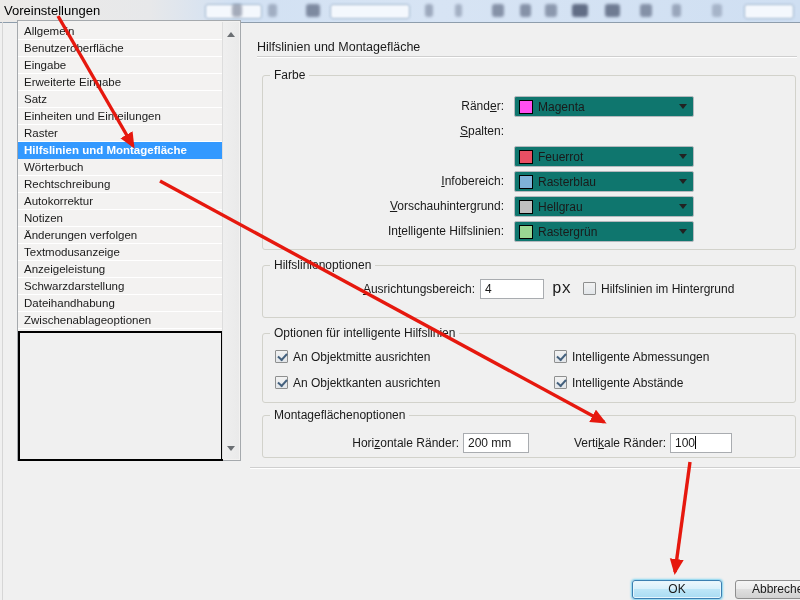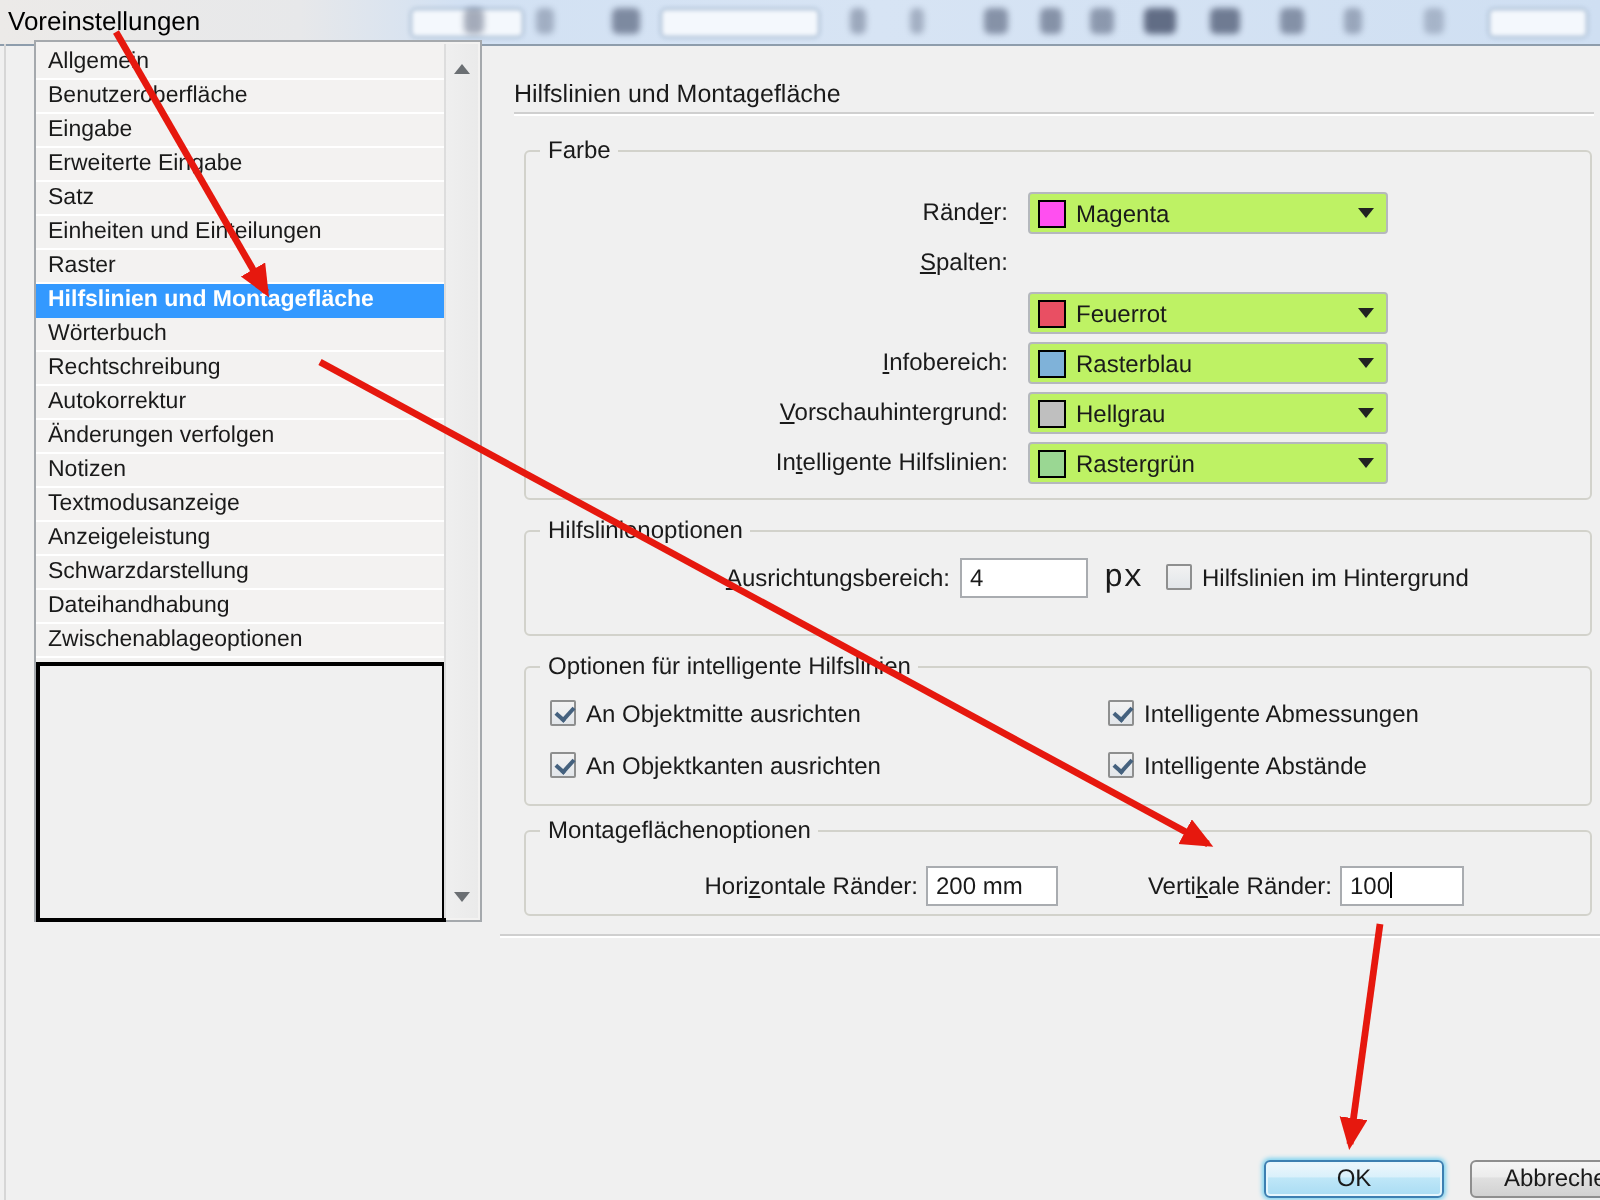--- a/index.html
+++ b/index.html
@@ -42,21 +42,21 @@
     border:1px solid #d2d2cb;border-radius:3px;}
   .legend{position:absolute;top:-8px;left:7px;background:#f0f0f0;padding:0 4px;
     font-size:12px;white-space:nowrap;}
   .gb-farbe{top:75px;height:175px;}
   .gb-guides{top:265px;height:53px;}
   .gb-smart{top:333px;height:70px;}
   .gb-paste{top:415px;height:43px;}
   
   .color-row{position:absolute;left:0;height:21px;}
   .c-label{position:absolute;left:0;width:241px;text-align:right;font-size:12px;line-height:21px;white-space:nowrap;}
-  .combo{position:absolute;left:251px;top:0;width:180px;height:21px;background:#bef264;
+  .combo{position:absolute;left:251px;top:0;width:180px;height:21px;background:#0f766e;
     border:1px solid #b5b8bd;border-radius:2px;box-sizing:border-box;display:flex;align-items:center;}
   .swatch{width:12px;height:12px;border:1px solid #000;margin-left:4px;flex:0 0 auto;}
   .combo-text{margin-left:5px;font-size:12px;white-space:nowrap;flex:1 1 auto;}
   .combo-arrow{width:0;height:0;border-left:4px solid transparent;border-right:4px solid transparent;
     border-top:5px solid #222;margin-right:6px;flex:0 0 auto;}
   
   .tinput{position:absolute;background:#fff;border:1px solid #a9acb0;box-sizing:border-box;
     font-size:12px;line-height:18px;height:20px;padding-left:4px;white-space:nowrap;overflow:hidden;}
   .caret{display:inline-block;width:1px;height:13px;background:#000;vertical-align:-2px;}
   .rlabel{position:absolute;text-align:right;font-size:12px;line-height:20px;white-space:nowrap;}
@@ -112,22 +112,22 @@
       <div class="sb-row">Benutzeroberfläche</div>
       <div class="sb-row">Eingabe</div>
       <div class="sb-row">Erweiterte Eingabe</div>
       <div class="sb-row">Satz</div>
       <div class="sb-row">Einheiten und Einteilungen</div>
       <div class="sb-row">Raster</div>
       <div class="sb-row sel">Hilfslinien und Montagefläche</div>
       <div class="sb-row">Wörterbuch</div>
       <div class="sb-row">Rechtschreibung</div>
       <div class="sb-row">Autokorrektur</div>
+      <div class="sb-row">Notizen</div>
       <div class="sb-row">Änderungen verfolgen</div>
-      <div class="sb-row">Notizen</div>
       <div class="sb-row">Textmodusanzeige</div>
       <div class="sb-row">Anzeigeleistung</div>
       <div class="sb-row">Schwarzdarstellung</div>
       <div class="sb-row">Dateihandhabung</div>
       <div class="sb-row">Zwischenablageoptionen</div>
     </div>
   <div class="preview-box"></div>
   <div class="vscroll">
     <div class="tri-up"></div>
     <div class="tri-down"></div>

